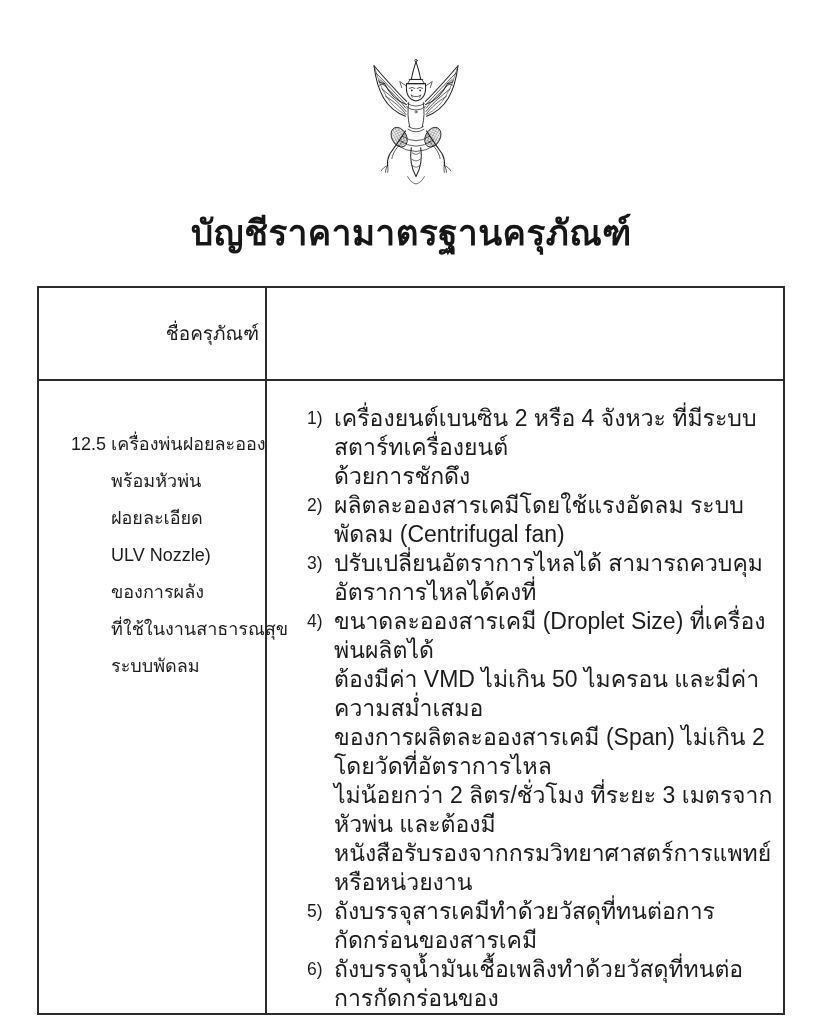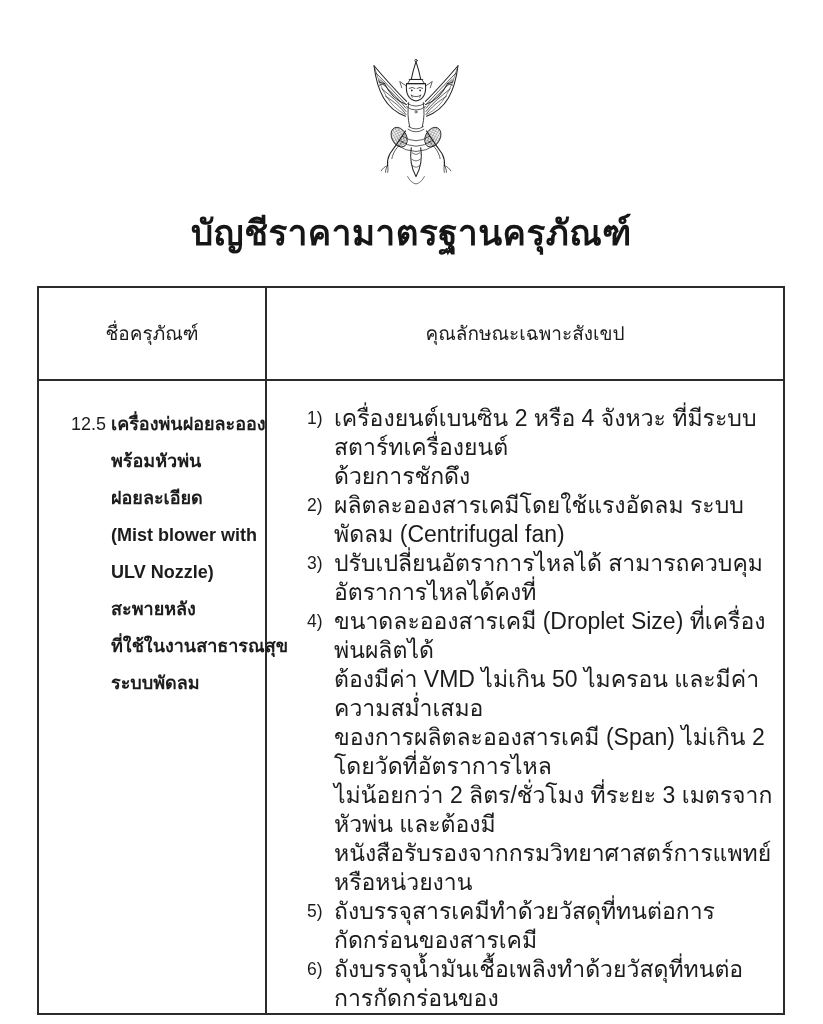--- a/index.html
+++ b/index.html
@@ -23,31 +23,31 @@
     color:#161616;
   }
 
   
   .doc-table {
     width:748px; margin:27px 0 0 37px;
     border:2.5px solid #2b2b2b; background:#fff;
   }
   .thead { display:grid; grid-template-columns:228px 1fr; border-bottom:2px solid #2b2b2b; }
   .th {
-    text-align:center; font-size:19px; padding:30px 6px 31px 6px; color:#1c1c1c;
+    text-align:right; font-size:19px; padding:30px 6px 31px 6px; color:#1c1c1c;
   }
   .th-name { border-right:2px solid #2b2b2b; }
   .tbody { display:grid; grid-template-columns:228px 1fr; min-height:580px; }
   .td-name { border-right:2px solid #2b2b2b; padding:25px 4px 0 32px; }
   .td-spec { padding:23px 10px 0 40px; }
 
   
-  .name-row { display:flex; align-items:flex-start; }
+  .name-row { display:flex; align-items:flex-start;margin-top:20px; }
   .item-no { width:40px; flex:none; font-size:18px; line-height:37px; }
-  .name-lines { flex:1;font-weight:bold; }
+  .name-lines { flex:1; }
   .name-lines .line { font-size:18px; line-height:37px; white-space:nowrap; }
 
   
   .spec-item { display:flex; align-items:flex-start; }
   .spec-no { width:27px; flex:none; font-size:17.5px; line-height:29px; }
   .spec-lines { flex:1; }
   .spec-lines .line, .spec-line { font-size:23px; line-height:29px; }
 </style>
 </head>
 <body>
@@ -116,34 +116,32 @@
 
       <path d="M104,227 q4,8 8,10 q4,4 8,4 q4,0 8,-4 q4,-2 8,-10" stroke-width="1.2"></path>
     </svg>
   </div>
 
   <h1 class="doc-title">บัญชีราคามาตรฐานครุภัณฑ์</h1>
 
   <div class="doc-table">
     <div class="thead">
       <div class="th th-name">ชื่อครุภัณฑ์</div>
-      <div class="th th-spec">คุณลักษณะเฉพาะสังเขป</div>
     </div>
     <div class="tbody">
 
       <div class="td-name">
         <div class="name-row">
           <span class="item-no">12.5</span>
           <div class="name-lines">
               <div class="line">เครื่องพ่นฝอยละออง</div>
               <div class="line">พร้อมหัวพ่น</div>
               <div class="line">ฝอยละเอียด</div>
-              <div class="line">(Mist blower with</div>
               <div class="line">ULV Nozzle)</div>
-              <div class="line">สะพายหลัง</div>
+              <div class="line">ของการผลัง</div>
               <div class="line">ที่ใช้ในงานสาธารณสุข</div>
               <div class="line">ระบบพัดลม</div>
             </div>
         </div>
       </div>
 
       <div class="td-spec">
         <div class="spec-list">
             <div class="spec-item">
               <span class="spec-no">1)</span>

